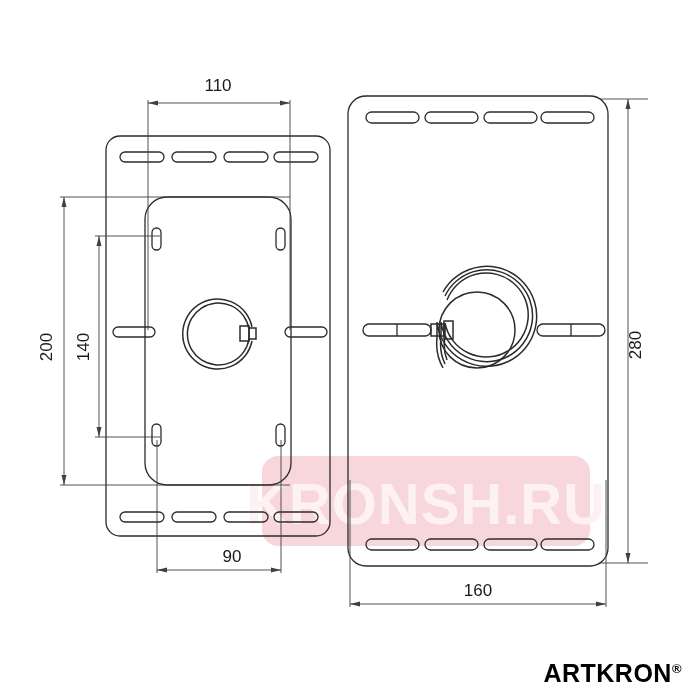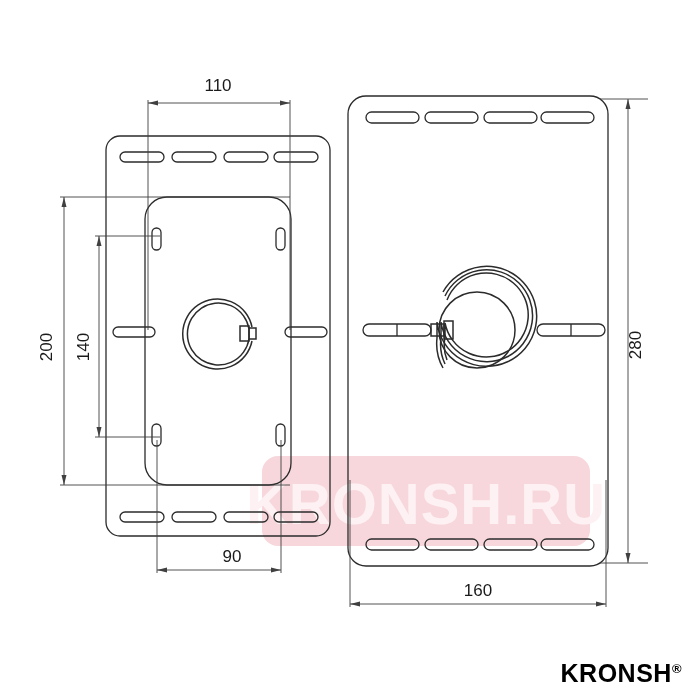--- a/index.html
+++ b/index.html
@@ -199,15 +199,15 @@
 
       <text class="dim-text" x="89" y="347" text-anchor="middle" transform="rotate(-90 89 347)">140</text>
 
       <text class="dim-text" x="641" y="345" text-anchor="middle" transform="rotate(-90 641 345)">280</text>
 
       <text class="dim-text" x="478" y="596" text-anchor="middle">160</text>
     </g>
 
   </svg>
 
-  <div class="brand"><span>KRONSH</span><sup>®</sup></div>
+  <div class="brand"><span>ARTKRON</span><sup>®</sup></div>
 
 </div>
 
 </body></html>

